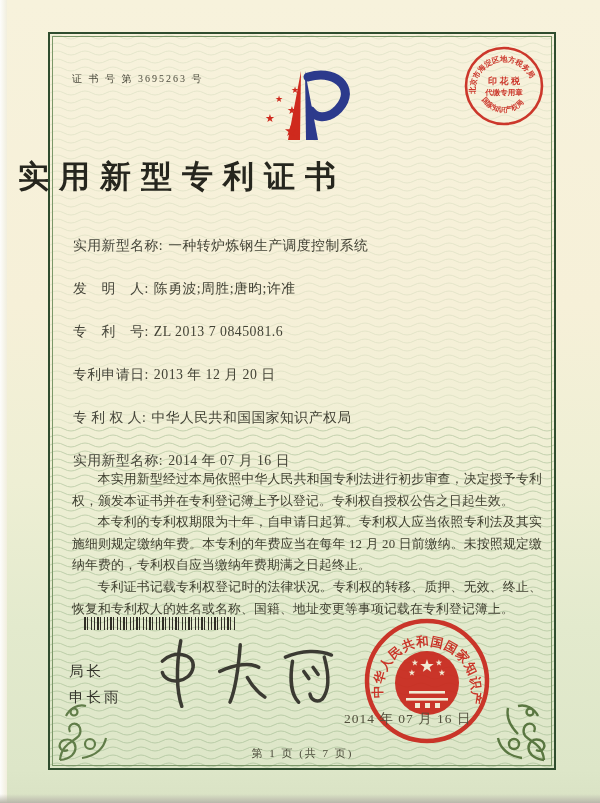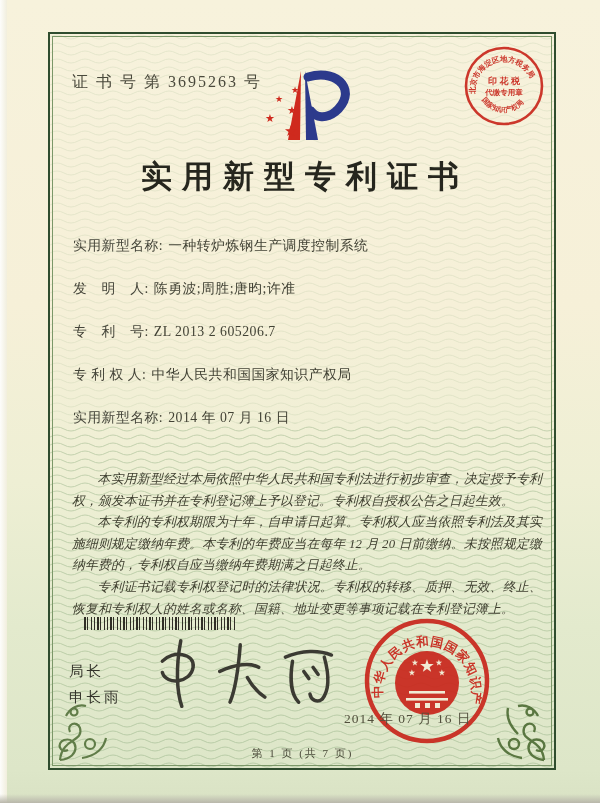--- a/index.html
+++ b/index.html
@@ -9,38 +9,38 @@
   .paper { position:absolute; inset:0; 
     background:linear-gradient(180deg,#f7f2dc 0%,#f6f0d8 38%,#eeefd4 60%,#e3eacd 78%,#dde6c8 96%,#d9e2c4 100%); }
   .scan-edge-left { position:absolute; left:0; top:0; width:7px; height:100%; background:linear-gradient(90deg,#fdfdfb,#f1eedd); }
   .scan-edge-bottom { position:absolute; left:0; bottom:0; width:100%; height:9px; background:linear-gradient(180deg,rgba(160,158,148,0),#b9b7ab); }
 
   .guilloche { position:absolute; left:50px; top:33px; }
 
   .frame { position:absolute; left:48px; top:32px; width:508px; height:738px; border:2px solid #2f4c2e; }
   .frame-inner { position:absolute; inset:2px; border:1px solid #7b9768; }
 
-  .cert-no { position:absolute; left:72px; top:72px; font-size:16px; letter-spacing:2px; color:#4a493c; }
+  .cert-no { position:absolute; left:72px; top:72px; font-size:10px; letter-spacing:2px; color:#4a493c; }
 
   .logo { position:absolute; left:238px; top:66px; }
   .logo text { font-family:"DejaVu Sans",sans-serif; }
 
   .stamp { position:absolute; left:462px; top:44px; opacity:.92; }
   .stamp text { font-family:"Liberation Sans",sans-serif; font-weight:bold; }
 
-  .title { position:absolute; left:0; top:156px; width:100%; text-align:center; font-size:31px;
-    font-weight:bold; letter-spacing:10px; color:#26261e; text-indent:10px; }
+  .title { position:absolute; left:0; top:156px; width:100%; text-align:left; font-size:31px;
+    font-weight:bold; letter-spacing:10px; color:#26261e; text-indent:10px;padding-left:8px; }
 
   .fields { position:absolute; left:73px; top:236px; width:470px; display:flex; flex-direction:column; gap:24px; }
   .field-row { font-size:13.8px; color:#424235; line-height:19px; letter-spacing:.5px; white-space:nowrap; }
   .field-label { color:#45453a; }
   .field-sep { padding-right:5px; }
 
   .paras { position:absolute; left:72px; top:469px; width:470px; }
-  .paras p { font-size:12.8px; line-height:21.6px; color:#3e3e2f; text-indent:2em; text-align:justify; letter-spacing:.2px;font-style:italic; }
+  .paras p { font-size:12.8px; line-height:21.6px; color:#3e3e2f; text-indent:2em; text-align:justify; letter-spacing:.2px; }
 
   .barcode { position:absolute; left:84px; top:617px; width:152px; height:13px; opacity:.88;
     background:repeating-linear-gradient(90deg,#191510 0 2px,transparent 2px 3px,#191510 3px 4px,transparent 4px 7px,#191510 7px 8px,transparent 8px 10px,#191510 10px 11px,transparent 11px 13px); }
 
   .director { position:absolute; left:69px; top:658px; font-size:14.5px; color:#33332a; letter-spacing:3px; line-height:26px; }
   .signature { position:absolute; left:148px; top:626px; }
 
   .seal { position:absolute; left:357px; top:611px; }
   .seal text { font-family:"Liberation Sans",sans-serif; font-weight:bold; }
   .seal-date { position:absolute; left:344px; top:710px; font-size:13.5px; color:#514f3c; letter-spacing:1px; z-index:6; }
@@ -107,21 +107,24 @@
   <div class="title">实用新型专利证书</div>
 
   <div class="fields">
     <div class="field-row">
       <span class="field-label">实用新型名称</span><span class="field-sep">:</span><span class="field-value">一种转炉炼钢生产调度控制系统</span>
     </div>
     <div class="field-row">
       <span class="field-label">发　明　人</span><span class="field-sep">:</span><span class="field-value">陈勇波;周胜;唐昀;许准</span>
     </div>
     <div class="field-row">
-      <span class="field-label">专　利　号</span><span class="field-sep">:</span><span class="field-value">ZL 2013 2 605206.7</span>
+      <span class="field-label">专　利　号</span><span class="field-sep">:</span><span class="field-value">ZL 2013 7 0845081.6</span>
+    </div>
+    <div class="field-row">
+      <span class="field-label">专利申请日</span><span class="field-sep">:</span><span class="field-value">2013 年 12 月 20 日</span>
     </div>
     <div class="field-row">
       <span class="field-label">专 利 权 人</span><span class="field-sep">:</span><span class="field-value">中华人民共和国国家知识产权局</span>
     </div>
     <div class="field-row">
       <span class="field-label">实用新型名称</span><span class="field-sep">:</span><span class="field-value">2014 年 07 月 16 日</span>
     </div>
   </div>
 
   <div class="paras">

